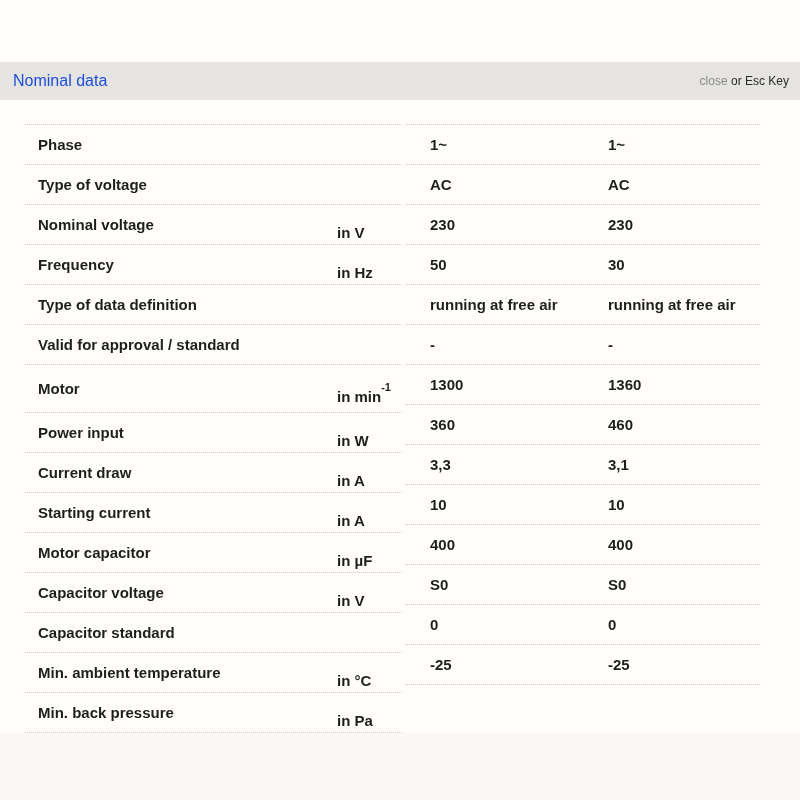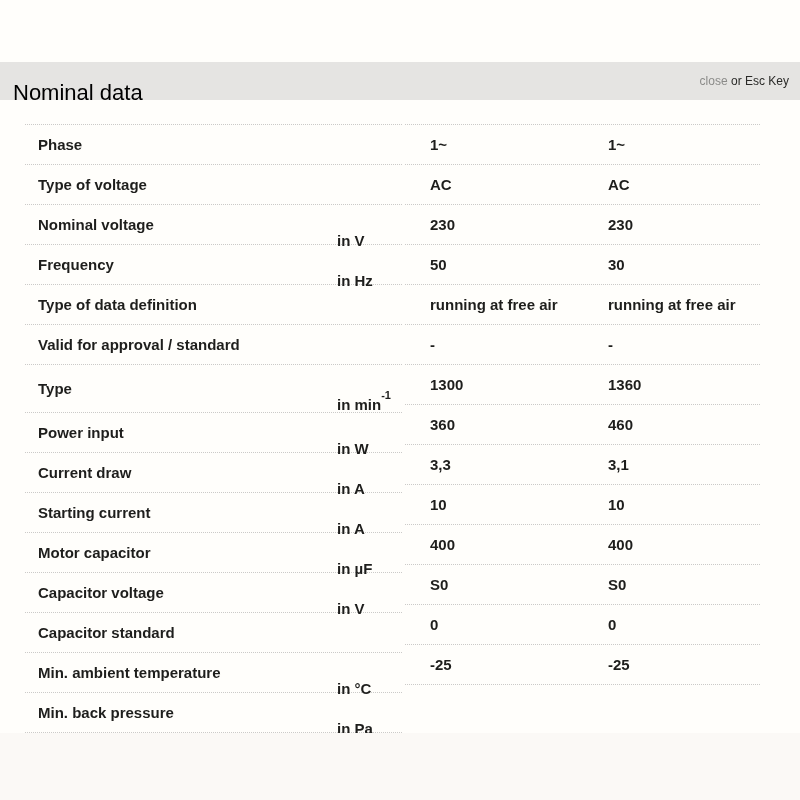--- a/index.html
+++ b/index.html
@@ -12,22 +12,22 @@
     overflow:hidden;
   }
   
   .header-bar{
     position:absolute;top:62px;left:0;
     width:800px;height:38px;
     background:#e5e4e2;
     box-sizing:border-box;
   }
   .header-title{
-    position:absolute;left:13px;top:12px;
-    line-height:38px;font-size:22px;color:#000000;
+    position:absolute;left:13px;top:0;
+    line-height:38px;font-size:16px;color:#1d4ed8;
     white-space:nowrap;
   }
   .header-right{
     position:absolute;right:11px;top:0;
     line-height:38px;font-size:12px;
     white-space:nowrap;
   }
   .close-link{color:#8b8b89;cursor:pointer;}
   .esc-hint{color:#2a2a28;}
   
@@ -47,21 +47,21 @@
   .row{
     position:relative;
     box-sizing:border-box;
     height:40px;line-height:39px;
     border-bottom:1px dotted #cbcac8;
     white-space:nowrap;
     font-weight:bold;
   }
   .row.tall{height:48px;line-height:47px;}
   .lbl{position:absolute;left:13px;top:0;}
-  .unit{position:absolute;left:312px;top:16px;}
+  .unit{position:absolute;left:312px;top:8px;}
   .unit sup{font-size:11px;position:relative;top:-5px;line-height:0;}
   .v{position:absolute;top:0;}
   .v1{left:25px;}
   .v2{left:203px;}
   
   .footer-band{
     position:absolute;top:733px;left:0;
     width:800px;height:67px;
     background:#fbf9f6;
   }
@@ -96,21 +96,21 @@
         </div>
         <div class="row">
           <span class="lbl">Type of data definition</span>
           <span class="unit"><span></span><sup></sup></span>
         </div>
         <div class="row">
           <span class="lbl">Valid for approval / standard</span>
           <span class="unit"><span></span><sup></sup></span>
         </div>
         <div class="row tall">
-          <span class="lbl">Type</span>
+          <span class="lbl">Motor</span>
           <span class="unit"><span>in min</span><sup>-1</sup></span>
         </div>
         <div class="row">
           <span class="lbl">Power input</span>
           <span class="unit"><span>in W</span><sup></sup></span>
         </div>
         <div class="row">
           <span class="lbl">Current draw</span>
           <span class="unit"><span>in A</span><sup></sup></span>
         </div>

